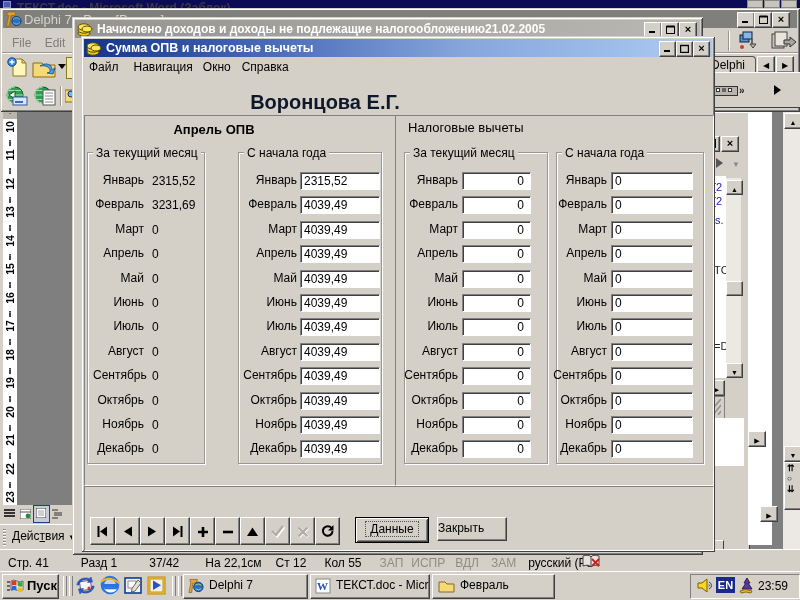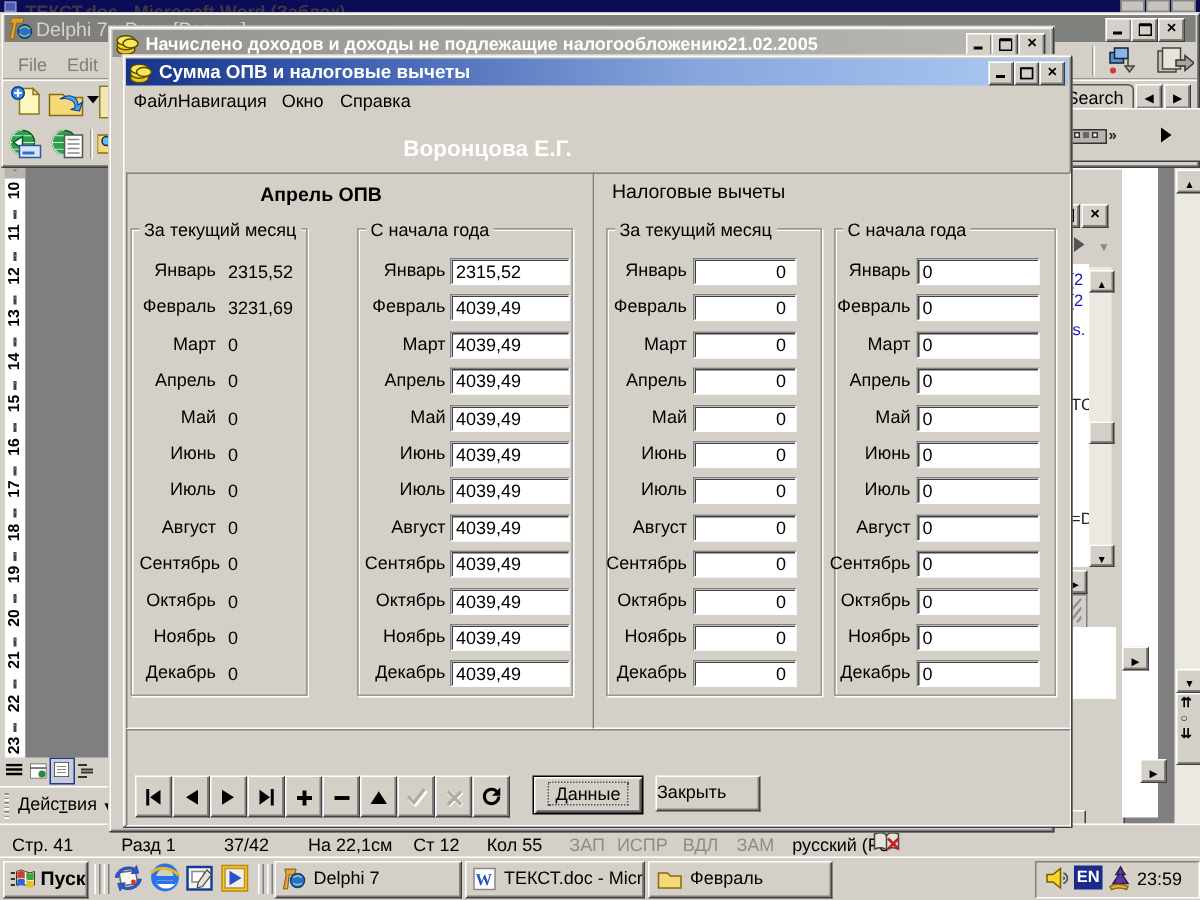--- a/index.html
+++ b/index.html
@@ -91,21 +91,21 @@
   <path d="M14 8 v5 h4 l-3 4 -3 -4 h2 z" fill="#b8b4ac" stroke="#444"></path>
   <circle cx="4" cy="16" r="2" fill="#d03a2a"></circle>
 </svg>
 <svg class="a" style="left:770px;top:31px" width="26" height="21" viewBox="0 0 26 21">
   <rect x="2" y="3" width="12" height="14" fill="#c8c4bc" stroke="#444"></rect>
       <rect x="5" y="1" width="12" height="14" fill="#e8e4dc" stroke="#444"></rect>
   <path d="M14 9 h6 v-3 l6 5 -6 5 v-3 h-6 z" fill="#a8a4a0" stroke="#333"></path>
 </svg>
 
 <div class="a face" style="left:700px;top:56px;width:54px;height:16px;border:1px solid #555;border-bottom:none;border-radius:4px 4px 0 0"></div>
-<div class="a" style="left:711px;top:58px;font-size:12px">Search</div>
+<div class="a" style="left:711px;top:58px;font-size:12px">Delphi</div>
 <div class="cb" style="left:757px;top:56px;width:16px;height:15px"><span style="font-size:8px;line-height:15px">◀</span></div>
 <div class="cb" style="left:776px;top:56px;width:16px;height:15px"><span style="font-size:8px;line-height:15px">▶</span></div>
 <div class="a face" style="left:700px;top:72px;width:100px;height:34px;border:1px solid;border-color:#fff #404040 #404040 #fff"></div>
 <div class="a" style="left:712px;top:86px;width:24px;height:8px;background:#b8b4ac;border:1px solid #333"></div>
 <div class="a" style="left:716px;top:88px;width:4px;height:4px;background:#fff;border:1px solid #333;box-sizing:border-box"></div>
 <div class="a" style="left:722px;top:88px;width:4px;height:4px;background:#666"></div>
 <div class="a" style="left:728px;top:88px;width:4px;height:4px;background:#fff;border:1px solid #333;box-sizing:border-box"></div>
 <div class="a" style="left:739px;top:85px;font-size:10px;font-weight:bold;color:#222">»</div>
 <div class="a" style="left:774px;top:85px;width:0;height:0;border:5px solid transparent;border-left:7px solid #000"></div>
 
@@ -254,22 +254,22 @@
         </svg>
 <div class="cap a" style="left:22px;top:2px;font-size:12.5px">Сумма ОПВ и налоговые вычеты</div>
       </div>
 <div class="cb" style="left:659px;top:41px;width:15px;height:14px"><svg width="8" height="8" viewBox="0 0 8 8" style="margin-top:3px">
           <rect x="0" y="5" width="6" height="2" fill="#000"></rect>
         </svg></div>
 <div class="cb" style="left:676px;top:41px;width:15px;height:14px"><svg width="9" height="9" viewBox="0 0 9 9" style="margin-top:1px">
           <rect x="0.5" y="1.5" width="8" height="7" fill="none" stroke="#000" stroke-width="1.4"></rect>
         </svg></div>
 <div class="cb" style="left:693px;top:41px;width:15px;height:14px;font-weight:bold;font-size:11px;line-height:13px">×</div>
-<div class="a" style="left:89px;top:60px;width:600px;white-space:nowrap">Файл<span style="">Навигация</span><span style="margin-left:10px">Окно</span><span style="margin-left:11px">Справка</span></div>
-<div class="a" style="left:180px;top:91px;width:290px;text-align:center;font-size:15px;font-weight:bold;color:#ffffff">Воронцова Е.Г.</div>
+<div class="a" style="left:89px;top:60px;width:600px;white-space:nowrap">Файл<span style="margin-left:15px">Навигация</span><span style="margin-left:10px">Окно</span><span style="margin-left:11px">Справка</span></div>
+<div class="a" style="left:180px;top:91px;width:290px;text-align:center;font-size:20px;font-weight:bold;color:#0f172a">Воронцова Е.Г.</div>
 <div class="a pan" style="left:84px;top:115px;width:310px;height:369px"></div>
 <div class="a pan" style="left:395px;top:115px;width:317px;height:369px"></div>
 <div class="a" style="left:84px;top:122px;width:260px;text-align:center;font-size:13px;font-weight:bold">Апрель ОПВ</div>
 <div class="a" style="left:408px;top:120px;width:280px;text-align:left;font-size:13px;font-weight:normal">Налоговые вычеты</div>
 <div class="a gb" style="left:87px;top:152px;width:116px;height:310px"></div>
       <div class="a" style="left:93px;top:146px;background:#d4d0c8;padding:0 3px;white-space:nowrap">За текущий месяц</div>
 <div class="a gb" style="left:238px;top:152px;width:142px;height:310px"></div>
       <div class="a" style="left:244px;top:146px;background:#d4d0c8;padding:0 3px;white-space:nowrap">С начала года</div>
 <div class="a gb" style="left:404px;top:152px;width:142px;height:310px"></div>
       <div class="a" style="left:410px;top:146px;background:#d4d0c8;padding:0 3px;white-space:nowrap">За текущий месяц</div>

